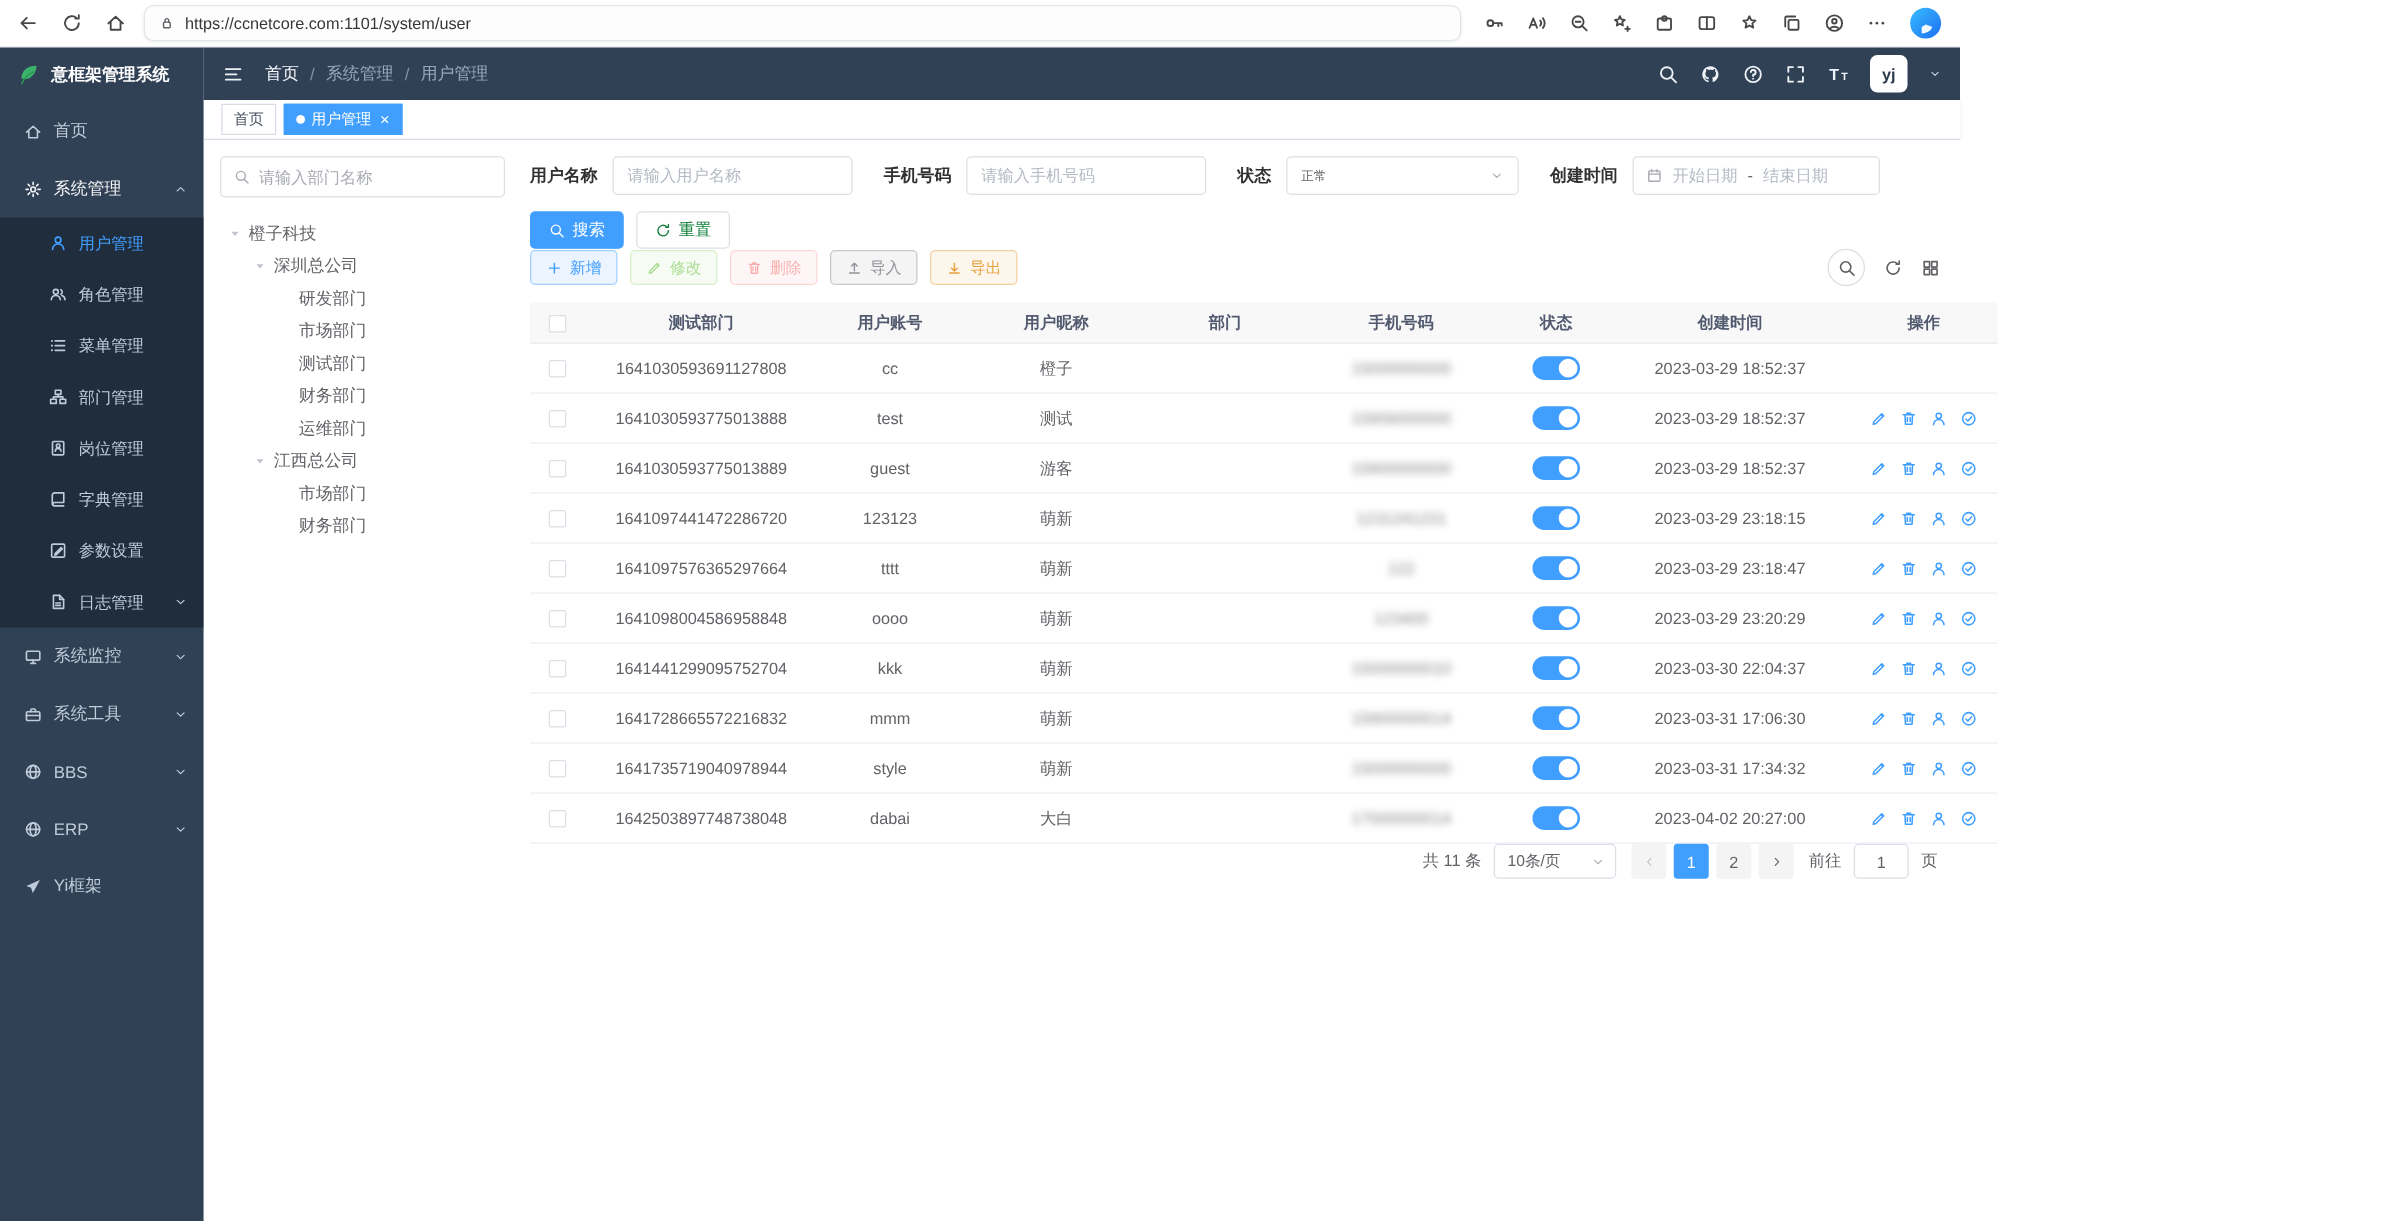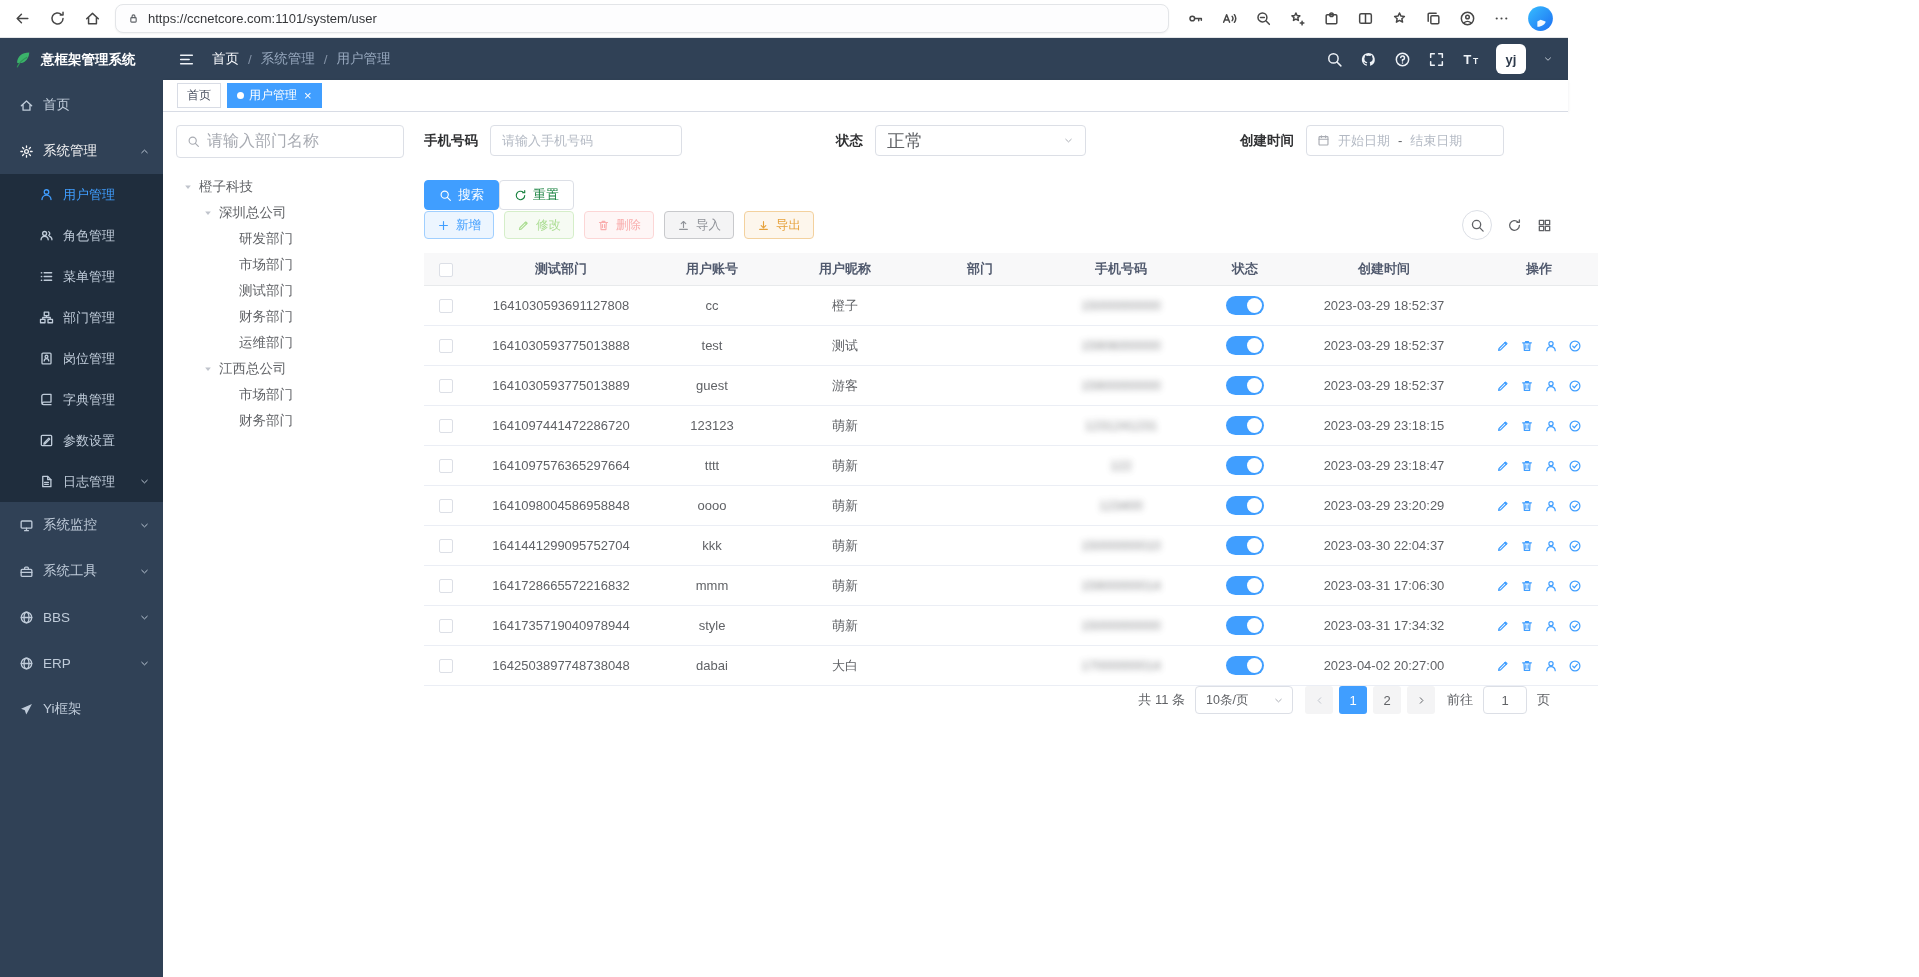--- a/index.html
+++ b/index.html
@@ -48,41 +48,41 @@
 
   .tabbar{height:31px;min-height:31px;background:#fff;border-bottom:1px solid #d8dce5;box-shadow:0 1px 3px rgba(0,21,41,.08);display:flex;align-items:center;gap:6px;padding:0 14px}
   .tag{height:25px;display:inline-flex;align-items:center;gap:5px;padding:0 9px;border:1px solid #d8dce5;background:#fff;color:#495060;font-size:12px;cursor:pointer;box-sizing:border-box}
   .tag.active{background:#409eff;border-color:#409eff;color:#fff}
   .dot{width:7px;height:7px;border-radius:50%;background:#fff}
   .tag-close{font-size:13px;line-height:1;margin-left:2px}
 
   
   .content{flex:1;display:flex;padding:13px 16px 0 13px;gap:20px;min-height:0;background:#fff}
   .tree-pane{width:228px;min-width:228px}
-  .tree-search{height:31px;border:1px solid #dcdfe6;border-radius:4px;display:flex;align-items:center;gap:7px;padding:0 10px;color:#a8abb2;font-size:16px;cursor:text}
+  .tree-search{height:31px;border:1px solid #dcdfe6;border-radius:4px;display:flex;align-items:center;gap:7px;padding:0 10px;color:#a8abb2;font-size:13px;cursor:text}
   .tree-search svg{width:13px;height:13px}
   .tree{margin-top:16px}
   .tree-node{height:26px;display:flex;align-items:center;gap:5px;font-size:13.5px;color:#606266;cursor:pointer}
   .tree-caret{display:inline-flex;color:#c0c4cc;width:12px;justify-content:center}
   .tree-caret svg{width:10px;height:10px}
 
   .right-pane{flex:1;display:flex;flex-direction:column;min-width:0}
   .filter-row{display:flex;align-items:center;justify-content:space-between;padding-right:48px}
   .field{display:flex;align-items:center;gap:12px}
   .f-label{font-size:13.5px;font-weight:700;color:#303133;white-space:nowrap}
   .f-input{width:192px;height:31px;border:1px solid #dcdfe6;border-radius:4px;padding:0 11px;font-size:13px;color:#606266;outline:none;box-sizing:border-box;font-family:inherit}
   .f-input::placeholder{color:#b4bac4}
-  .select-box{width:211px;height:31px;border:1px solid #dcdfe6;border-radius:4px;display:flex;align-items:center;padding:0 11px;box-sizing:border-box;font-size:18px;color:#606266;cursor:pointer}
+  .select-box{width:186px;height:31px;border:1px solid #dcdfe6;border-radius:4px;display:flex;align-items:center;padding:0 11px;box-sizing:border-box;font-size:10px;color:#606266;cursor:pointer}
   .sel-caret{margin-left:auto;color:#a8abb2;display:inline-flex}
   .sel-caret svg{width:11px;height:11px}
   .date-box{width:198px;height:31px;border:1px solid #dcdfe6;border-radius:4px;display:flex;align-items:center;gap:8px;padding:0 10px;box-sizing:border-box;font-size:13px;color:#b4bac4;cursor:pointer}
   .cal{display:inline-flex;color:#a8abb2}.cal svg{width:13px;height:13px}
   .date-sep{color:#606266}
 
-  .btn-row{margin-top:24px;display:flex;gap:0}
+  .btn-row{margin-top:13px;display:flex;gap:10px}
   .btn{height:30px;border:1px solid #dcdfe6;background:#fff;color:#15803d;border-radius:4px;padding:0 14px;font-size:13px;display:inline-flex;align-items:center;gap:6px;cursor:pointer;font-family:inherit;box-sizing:border-box}
   .btn .ic svg{width:13px;height:13px}
   .btn.primary{background:#409eff;border-color:#409eff;color:#fff}
   .action-row{margin-top:0;display:flex;align-items:center;gap:10px}
   .btn.sm{height:28px;padding:0 12px;font-size:12.5px}
   .btn.plain-primary{background:#ecf5ff;border-color:#a0cfff;color:#409eff}
   .btn.plain-success{background:#f0f9eb;border-color:#b3e19d;color:#67c23a}
   .btn.plain-danger{background:#fef0f0;border-color:#fab6b6;color:#f56c6c}
   .btn.plain-info{background:#f4f4f5;border-color:#c8c9cc;color:#909399}
   .btn.plain-warning{background:#fdf6ec;border-color:#f3d19e;color:#e6a23c}
@@ -540,20 +540,24 @@
                 <div class="tree-node" style="padding-left:46px">
                   <span class="tree-caret"></span>
                   <span>财务部门</span>
                 </div>
               </div>
           </div>
 
           <div class="right-pane">
 
             <div class="filter-row">
+              <div class="field">
+                <span class="f-label">用户名称</span>
+                <input class="f-input" placeholder="请输入用户名称" style="">
+              </div>
               <div class="field">
                 <span class="f-label">手机号码</span>
                 <input class="f-input" placeholder="请输入手机号码" style="">
               </div>
               <div class="field">
                 <span class="f-label">状态</span>
                 <div class="select-box">
                   <span>正常</span>
                   <span class="sel-caret">
                       <svg viewBox="0 0 16 16" fill="none" stroke="currentColor" stroke-width="1.4" stroke-linecap="round" stroke-linejoin="round" width="100%" height="100%">

